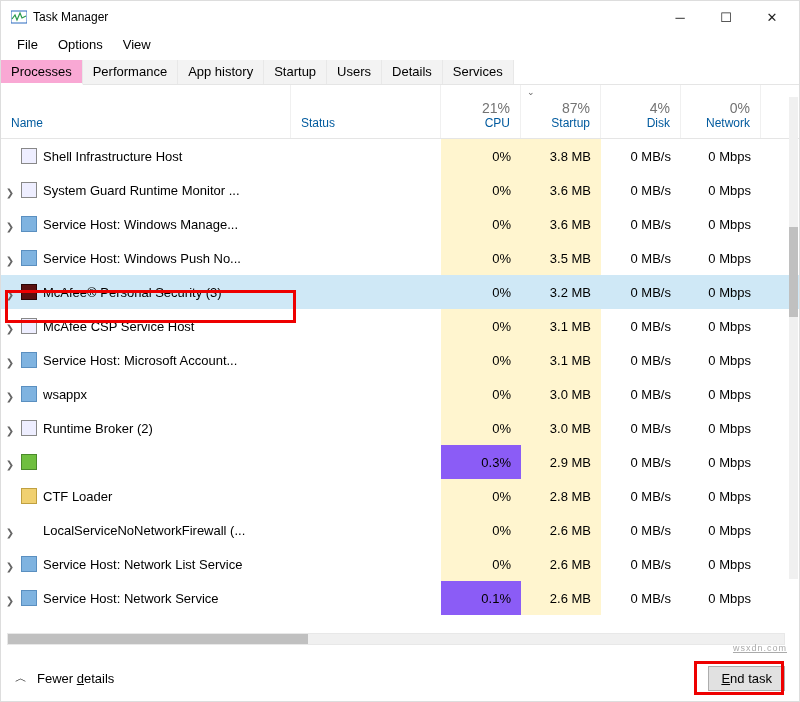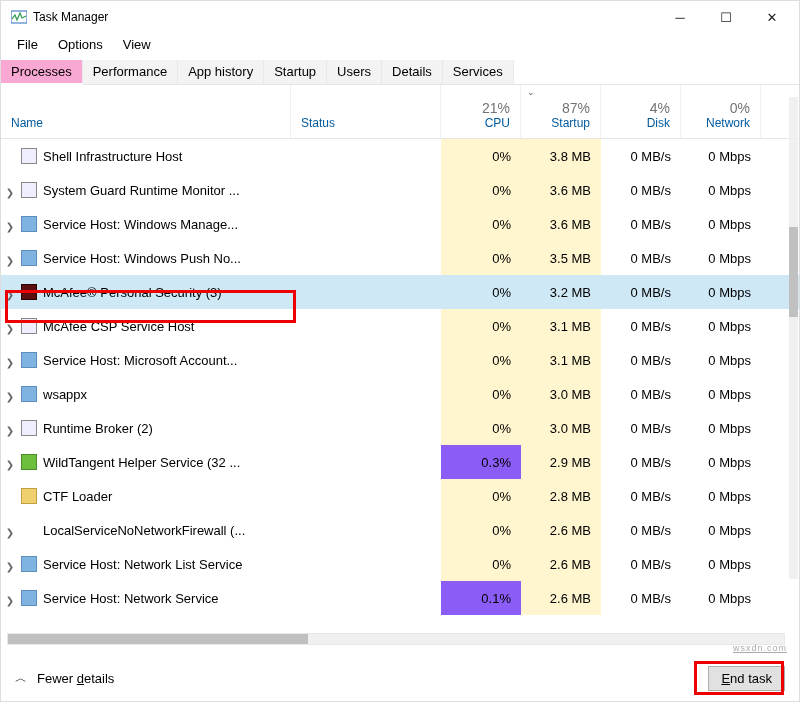--- a/index.html
+++ b/index.html
@@ -236,21 +236,20 @@
       <div class="cell status"></div>
       <div class="cell num cpu">0%</div>
       <div class="cell num mem">3.0 MB</div>
       <div class="cell num">0 MB/s</div>
       <div class="cell num">0 Mbps</div>
     </div>
     <div class="row">
       <div class="cell name">
         <span class="chev ">❯</span>
         <span class="pico wild"></span>
-        <span>WildTangent Helper Service (32 ...</span>
       </div>
       <div class="cell status"></div>
       <div class="cell num cpu cpuhot">0.3%</div>
       <div class="cell num mem">2.9 MB</div>
       <div class="cell num">0 MB/s</div>
       <div class="cell num">0 Mbps</div>
     </div>
     <div class="row">
       <div class="cell name">
         <span class="chev hidden">❯</span>

